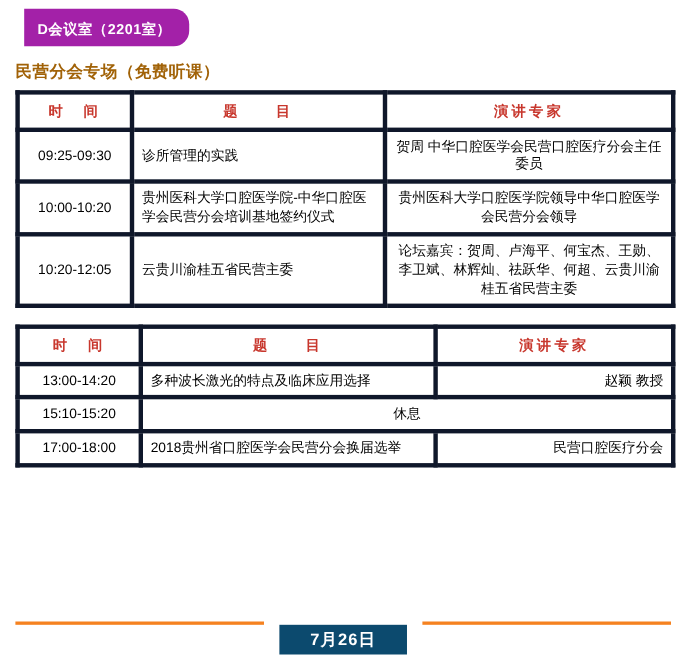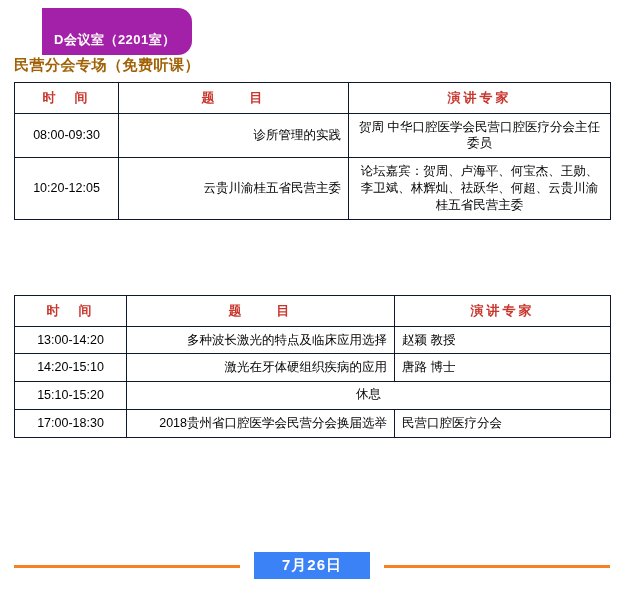--- a/index.html
+++ b/index.html
@@ -18,25 +18,24 @@
 
   
   .room-badge {
     position: absolute;
     left: 22px;
     top: 8px;
     background: #a321a8;
     color: #ffffff;
     font-size: 13px;
     font-weight: bold;
-    padding: 23px 16px 6px 12px;
+    padding: 10px 16px 6px 12px;
     border-radius: 0 14px 14px 0;
     letter-spacing: 0.5px;
     white-space: nowrap;
-    margin-left: 20px;
   }
 
   
   .section-title {
     position: absolute;
     left: 14px;
     top: 56px;
     font-size: 15px;
     font-weight: bold;
     color: #a16207;
@@ -44,50 +43,49 @@
   }
 
   
   table.sched {
     position: absolute;
     border-collapse: collapse;
     table-layout: fixed;
     font-size: 12.5px;
   }
   table.sched td, table.sched th {
-    border: 1px solid #0f172a;
+    border: 4px solid #0f172a;
     padding: 5px 7px;
     vertical-align: middle;
     line-height: 1.35;
   }
   table.sched thead th {
     color: #c8372d;
     font-weight: bold;
     text-align: center;
     font-size: 13px;
     letter-spacing: 3px;
     padding: 6px 4px;
   }
   td.time {
     text-align: center;
     white-space: nowrap;
     font-size: 12.5px;
   }
   td.topic {
+    text-align: left;
+  }
+  td.speaker {
+    text-align: center;
+  }
+  td.speaker-center {
     text-align: right;
   }
-  td.speaker {
-    text-align: center;
-  }
-  td.speaker-center {
-    text-align: left;
-  }
   td.rest {
     text-align: center;
-    font-family: Liberation Mono, monospace;
   }
 
   
   #table-morning {
     left: 14px;
     top: 82px;
     width: 596px;
   }
   
   #table-afternoon {
@@ -109,22 +107,22 @@
     top: 13px;
     height: 3px;
     background: #f58220;
   }
   .footer-line.left { left: 14px; width: 226px; }
   .footer-line.right { right: 14px; width: 226px; }
   .date-pill {
     position: absolute;
     left: 50%;
     transform: translateX(-50%);
-    top: 0;
-    background: #3b82f6;
+    top: 16px;
+    background: #0c4a6e;
     color: #ffffff;
     font-size: 15px;
     font-weight: bold;
     padding: 4px 28px;
     letter-spacing: 1px;
     white-space: nowrap;
   }
 </style>
 </head>
 <body>
@@ -141,23 +139,28 @@
   </colgroup>
   <thead>
     <tr>
       <th>时　间</th>
       <th>题　　目</th>
       <th>演讲专家</th>
     </tr>
   </thead>
   <tbody>
     <tr>
-      <td class="time">08:00-09:30</td>
+      <td class="time">09:25-09:30</td>
       <td class="topic">诊所管理的实践</td>
       <td class="speaker">贺周  中华口腔医学会民营口腔医疗分会主任委员</td>
+    </tr>
+    <tr>
+      <td class="time">10:00-10:20</td>
+      <td class="topic">贵州医科大学口腔医学院-中华口腔医学会民营分会培训基地签约仪式</td>
+      <td class="speaker">贵州医科大学口腔医学院领导中华口腔医学会民营分会领导</td>
     </tr>
     <tr>
       <td class="time">10:20-12:05</td>
       <td class="topic">云贵川渝桂五省民营主委</td>
       <td class="speaker">论坛嘉宾：贺周、卢海平、何宝杰、王勋、李卫斌、林辉灿、祛跃华、何超、云贵川渝桂五省民营主委</td>
     </tr>
   </tbody>
 </table>
 
 <table class="sched" id="table-afternoon">
@@ -173,30 +176,25 @@
       <th>演讲专家</th>
     </tr>
   </thead>
   <tbody>
     <tr>
       <td class="time">13:00-14:20</td>
       <td class="topic">多种波长激光的特点及临床应用选择</td>
       <td class="speaker-center">赵颖  教授</td>
     </tr>
     <tr>
-      <td class="time">14:20-15:10</td>
-      <td class="topic">激光在牙体硬组织疾病的应用</td>
-      <td class="speaker-center">唐路  博士</td>
-    </tr>
-    <tr>
       <td class="time">15:10-15:20</td>
       <td class="rest" colspan="2">休息</td>
     </tr>
     <tr>
-      <td class="time">17:00-18:30</td>
+      <td class="time">17:00-18:00</td>
       <td class="topic">2018贵州省口腔医学会民营分会换届选举</td>
       <td class="speaker-center">民营口腔医疗分会</td>
     </tr>
   </tbody>
 </table>
 
 <div class="footer">
   <div class="footer-line left"></div>
   <div class="footer-line right"></div>
   <div class="date-pill">7月26日</div>

